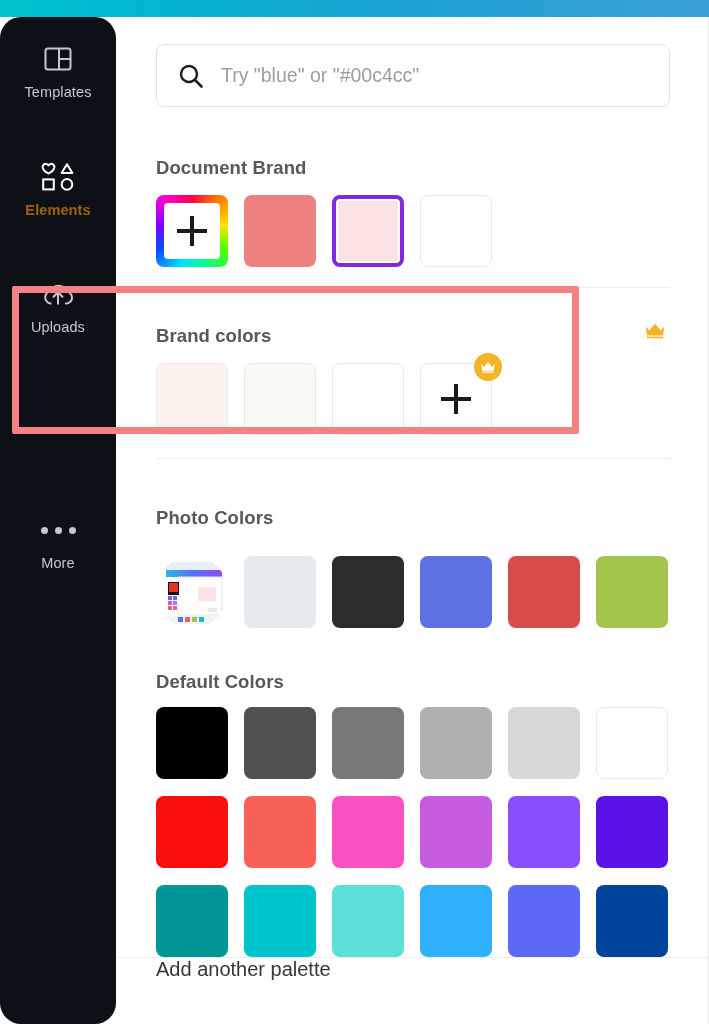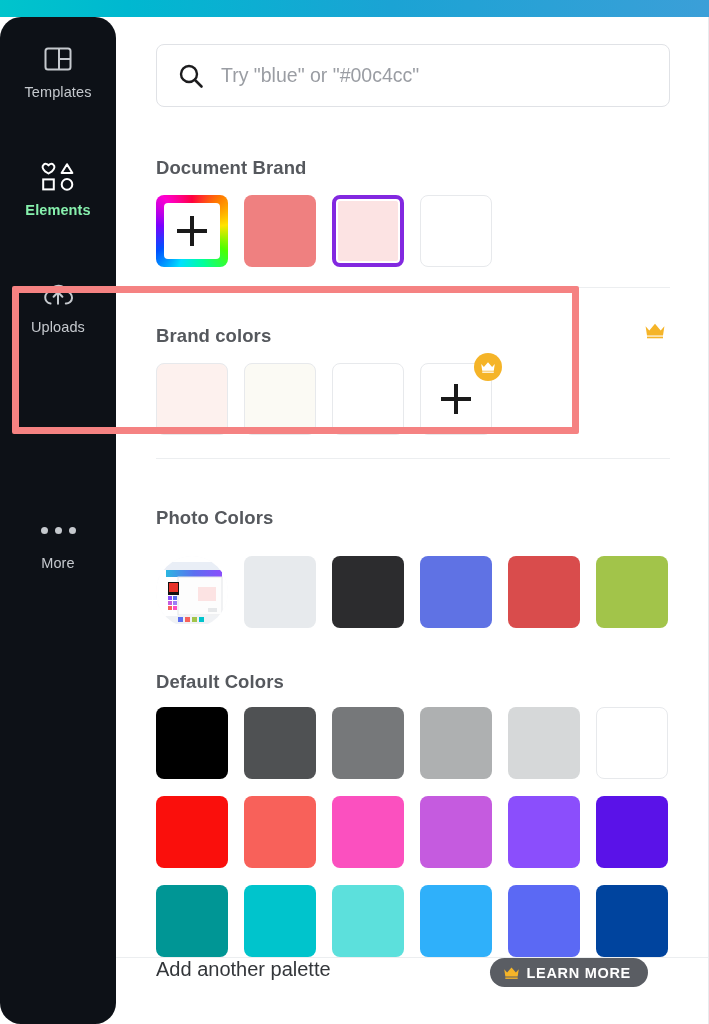--- a/index.html
+++ b/index.html
@@ -48,21 +48,21 @@
     align-items: center;
     justify-content: center;
     height: 38px;
   }
   .sidebar-item .lbl {
     color: #c5c9ce;
     font-size: 14.5px;
     letter-spacing: .1px;
     margin-top: 6px;
   }
-  .sidebar-item.active .lbl { color: #86efac; font-weight: bold; }
+  .sidebar-item.active .lbl { color: #a16207; font-weight: bold; }
 
   #si-templates { position: absolute; left: 0; top: 23px; }
   #si-elements  { position: absolute; left: 0; top: 141px; }
   #si-uploads   { position: absolute; left: 0; top: 258px; }
   #si-text      { position: absolute; left: 0; top: 377px; }
   #si-more      { position: absolute; left: 0; top: 494px; justify-content: flex-end; }
 
   .dots { display: flex; gap: 7px; }
   .dots i { width: 7px; height: 7px; border-radius: 50%; background: #c5c9ce; display: block; }
 
@@ -416,24 +416,15 @@
       <div class="sw" id="def2-5" style="background: rgb(0, 68, 158);"></div>
     </div>
 
   </div>
 
   <div class="highlight-box" style="border-color: rgb(245, 130, 130);"></div>
 
   <div class="bottom-divider"></div>
   <div class="bottom-bar">
     <span class="add-palette">Add another palette</span>
-    <button class="learn-more" style="background: rgb(90, 93, 99);">
-      <span>
-        <svg width="17" height="14" viewBox="0 0 22 18" style="display:block">
-          <path d="M1.6 4.2 L5.3 8.4 L11 1.8 L16.7 8.4 L20.4 4.2 L19 13.6 L3 13.6 Z" fill="#f5b428"></path>
-          <rect x="3" y="14.8" width="16" height="1.8" fill="#f5b428"></rect>
-        </svg>
-      </span>
-      <span>LEARN MORE</span>
-    </button>
   </div>
 
 </div>
 
 </body></html>

